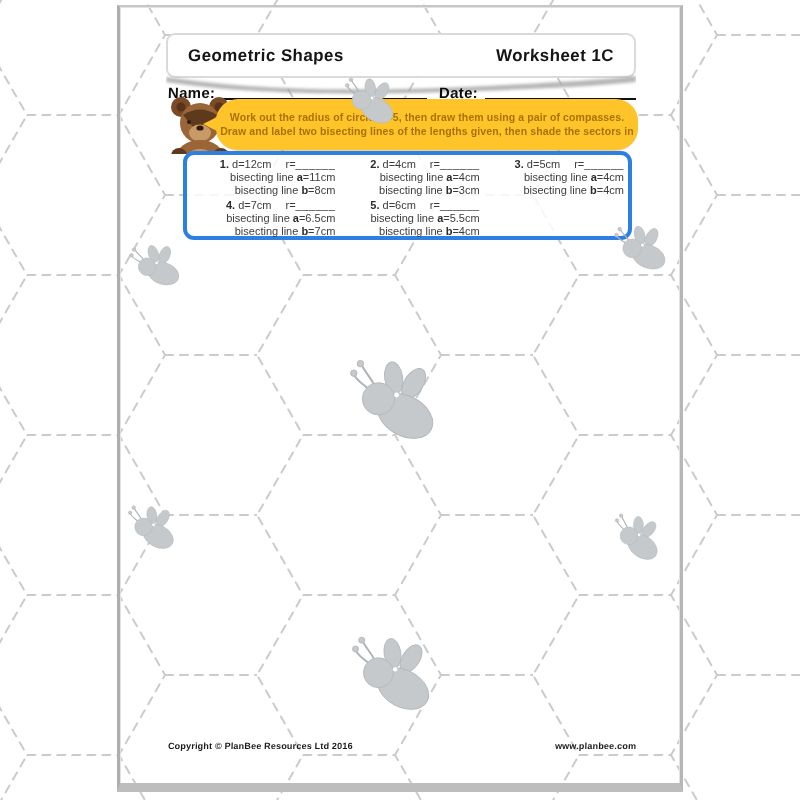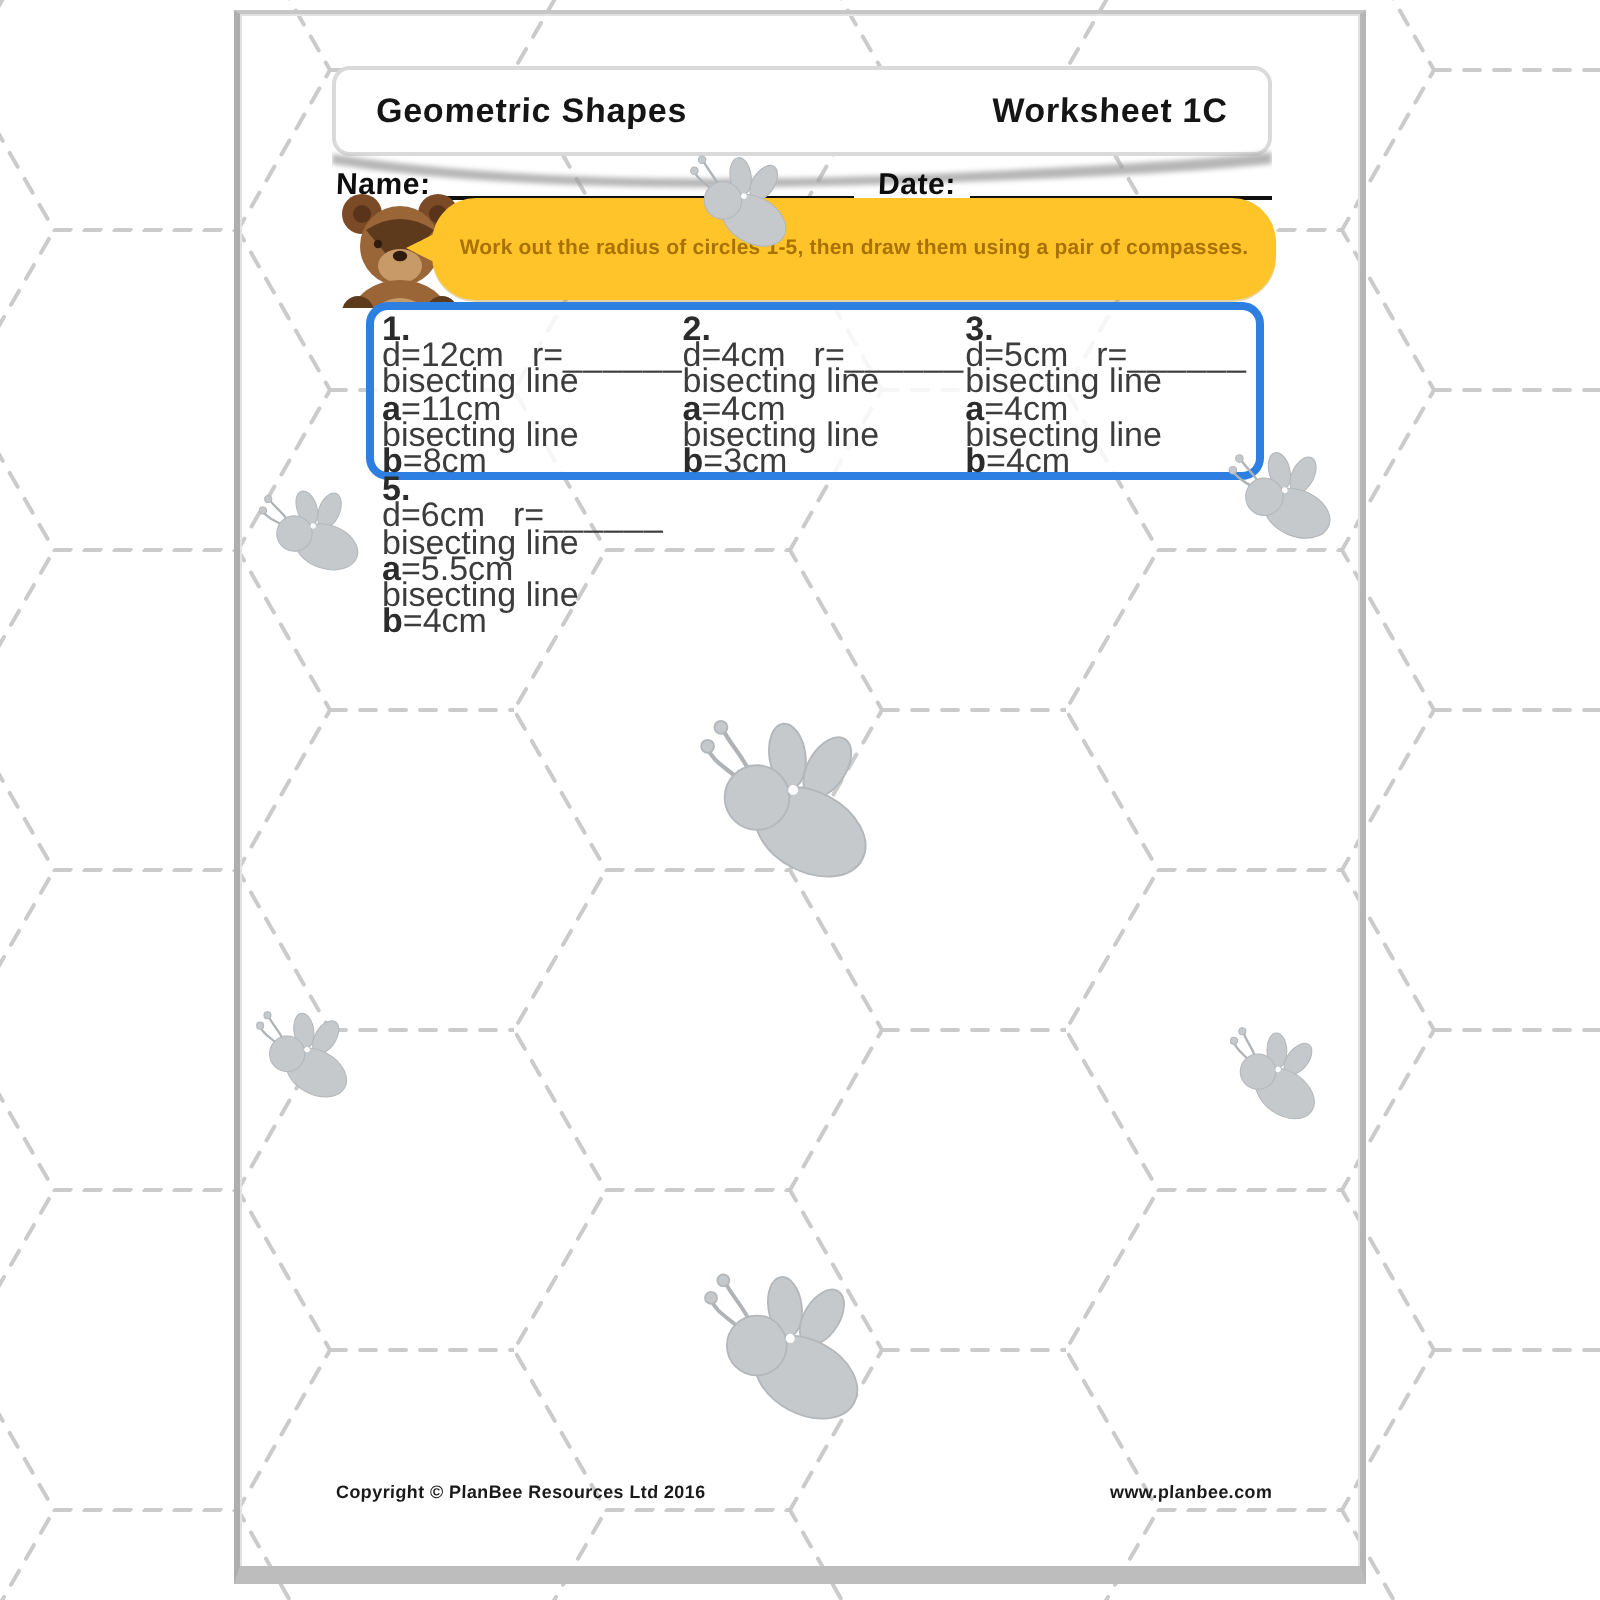--- a/index.html
+++ b/index.html
@@ -42,21 +42,21 @@
   .banner .tail{position:absolute;left:-13px;top:17px;width:0;height:0;
     border-top:8px solid transparent;border-bottom:8px solid transparent;border-right:16px solid #FFC42A;}
   .banner .bt{font-size:10.5px;line-height:13.5px;color:#A97200;text-align:center;font-weight:bold;letter-spacing:.1px;}
   
   .problems-box{
     left:183px;top:151px;width:449px;height:89px;box-sizing:border-box;
     border:4px solid #2E7FE2;border-radius:11px;background:rgba(255,255,255,.82);
     display:grid;grid-template-columns:1fr 1fr 1fr;grid-template-rows:1fr 1fr;
     padding:2px 4px;
   }
-  .cell{text-align:left;font-size:17px;line-height:13.2px;color:#3c3c3c;padding-top:1px;}
+  .cell{text-align:right;font-size:11px;line-height:13.2px;color:#3c3c3c;padding-top:1px;}
   .cell b{color:#2b2b2b;}
   .gap{margin-left:14px;}
   .blank{letter-spacing:.5px;}
   
   .footer-row{left:168px;top:741px;width:468px;display:flex;justify-content:space-between;align-items:baseline;}
   .footer-row .ft{font-size:9px;font-weight:800;color:#1a1a1a;letter-spacing:.2px;transform:skewX(-2deg);}
   
   .mascot{left:168px;top:96px;width:66px;height:58px;overflow:hidden;}
   
   #bees{left:0;top:0;width:800px;height:800px;pointer-events:none;}
@@ -111,20 +111,21 @@
     <ellipse cx="32" cy="62" rx="24" ry="18" fill="#9A6638"></ellipse>
     <ellipse cx="32" cy="64" rx="14" ry="11" fill="#C89A67"></ellipse>
     <circle cx="11" cy="60" r="8" fill="#5E3A1D"></circle>
       <circle cx="53" cy="60" r="8" fill="#5E3A1D"></circle>
   </svg>
 </div>
 
 <div class="abs banner">
   <span class="tail"></span>
   <div class="bt">Work out the radius of circles 1-5, then draw them using a pair of compasses.</div>
+  <div class="bt">Draw and label two bisecting lines of the lengths given, then shade the sectors in</div>
 </div>
 
 <div class="abs problems-box">
 
   <div class="cell">
     <div><b>1.</b> <span>d=12cm</span><span class="gap"><span>r=</span><span class="blank">______</span></span></div>
     <div><span>bisecting line </span><b>a</b><span>=11cm</span></div>
     <div><span>bisecting line </span><b>b</b><span>=8cm</span></div>
   </div>
 
@@ -133,20 +134,25 @@
     <div><span>bisecting line </span><b>a</b><span>=4cm</span></div>
     <div><span>bisecting line </span><b>b</b><span>=3cm</span></div>
   </div>
 
   <div class="cell">
     <div><b>3.</b> <span>d=5cm</span><span class="gap"><span>r=</span><span class="blank">______</span></span></div>
     <div><span>bisecting line </span><b>a</b><span>=4cm</span></div>
     <div><span>bisecting line </span><b>b</b><span>=4cm</span></div>
   </div>
 
+  <div class="cell">
+    <div><b>4.</b> <span>d=7cm</span><span class="gap"><span>r=</span><span class="blank">______</span></span></div>
+    <div><span>bisecting line </span><b>a</b><span>=6.5cm</span></div>
+    <div><span>bisecting line </span><b>b</b><span>=7cm</span></div>
+  </div>
 
   <div class="cell">
     <div><b>5.</b> <span>d=6cm</span><span class="gap"><span>r=</span><span class="blank">______</span></span></div>
     <div><span>bisecting line </span><b>a</b><span>=5.5cm</span></div>
     <div><span>bisecting line </span><b>b</b><span>=4cm</span></div>
   </div>
 
   <div class="cell"></div>
 </div>
 

